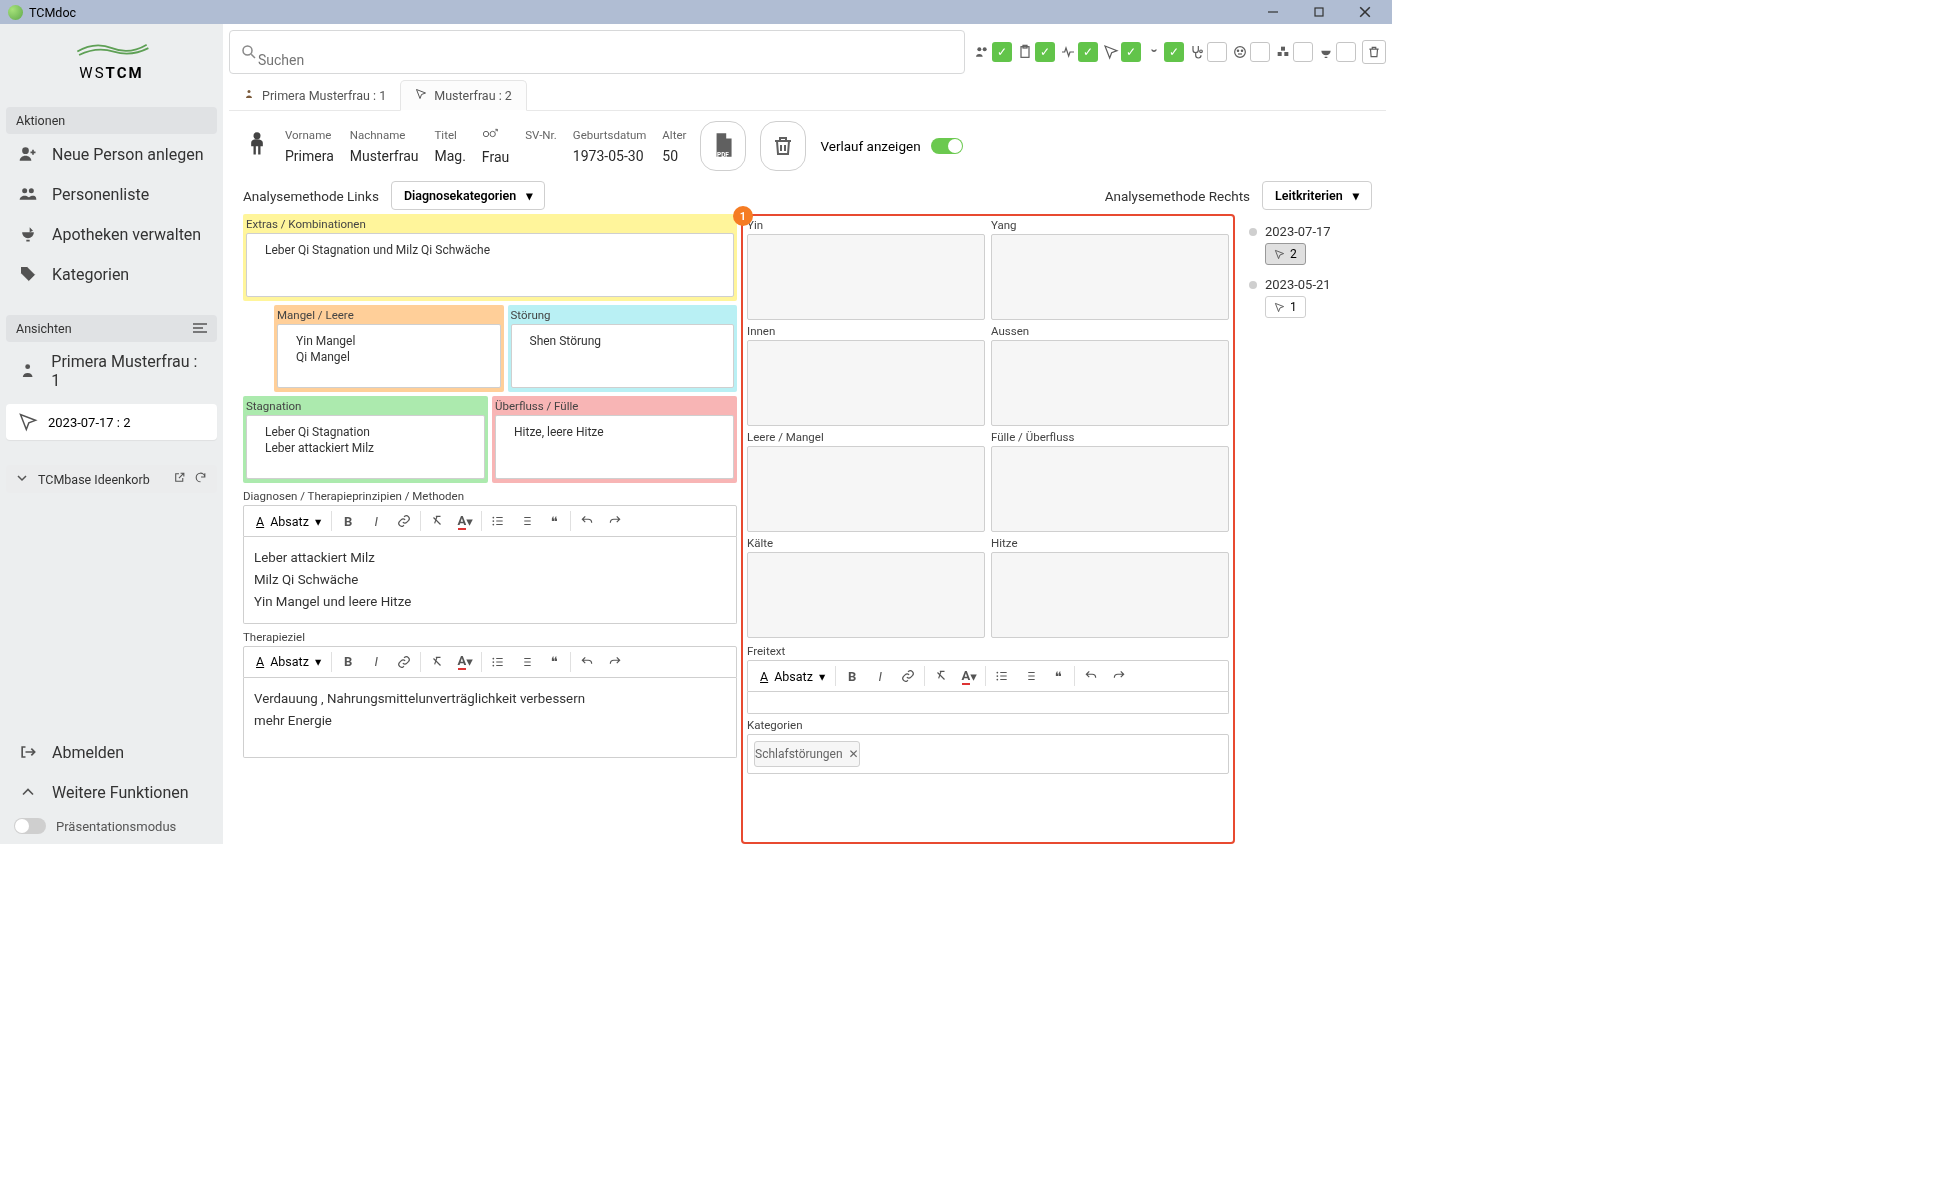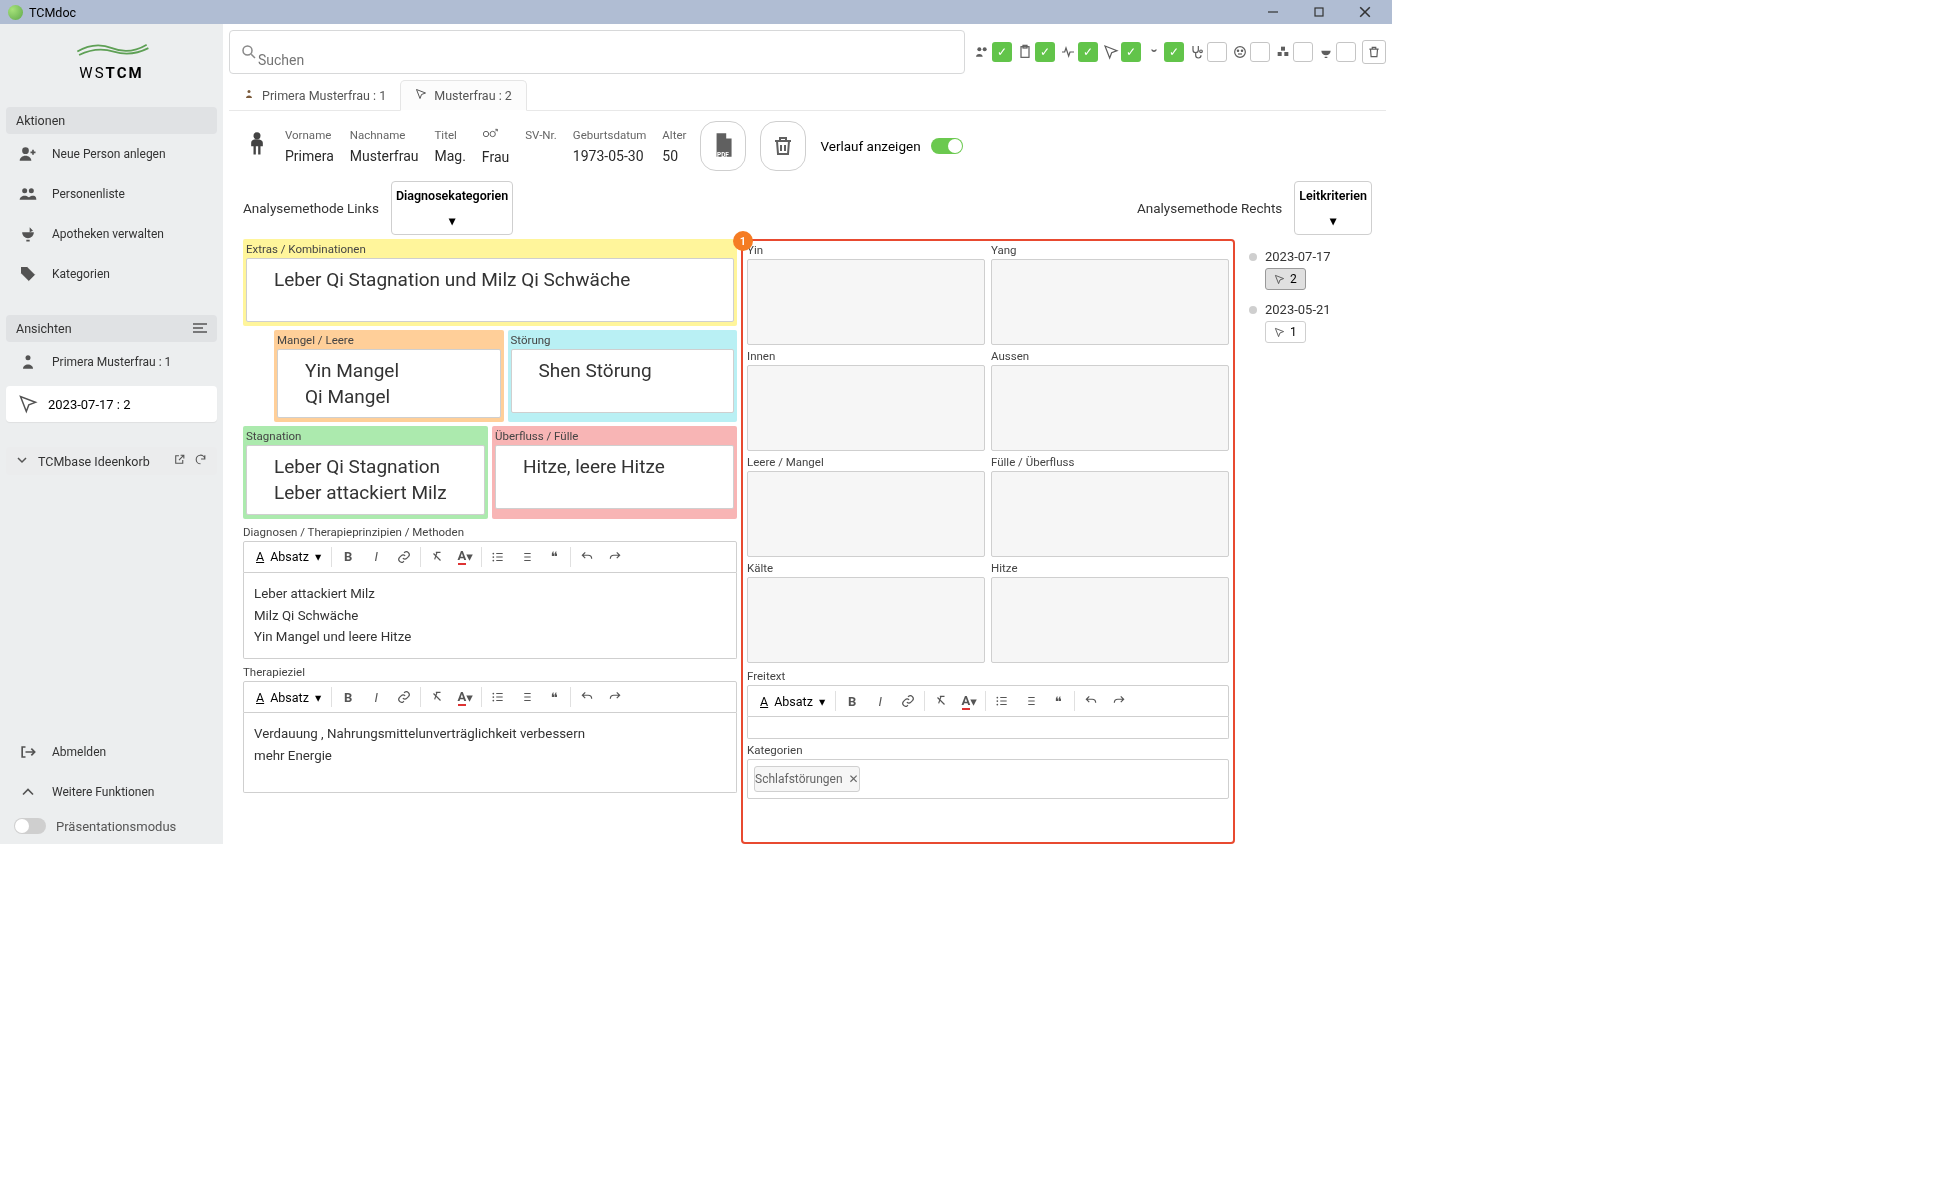--- a/index.html
+++ b/index.html
@@ -8,21 +8,21 @@
 .titlebar-icon { width: 15px; height: 15px; border-radius: 50%; background: radial-gradient(circle at 30% 30%, #a6e27a, #5fa84a); margin-right: 6px; }
 .win-controls { margin-left: auto; display: flex; gap: 8px; }
 .win-btn { width: 38px; height: 24px; display: flex; align-items: center; justify-content: center; font-size: 14px; }
 .app-body { display: flex; height: calc(100% - 27px); }
 .sidebar { width: 223px; background: #eceeef; display: flex; flex-direction: column; padding: 6px 6px 0 6px; }
 .logo { text-align: center; padding: 6px 0 4px; }
 .logo svg { width: 90px; height: 26px; }
 .logo-text { font-size: 15px; letter-spacing: 2px; font-weight: 400; margin-top: -2px; }
 .logo-text b { font-weight: 700; }
 .section-header { background: #e0e2e4; border-radius: 4px; padding: 6px 10px; font-size: 12.5px; color: #333; display: flex; justify-content: space-between; align-items: center; margin-top: 21px; }
-.sidebar-item { display: flex; align-items: center; gap: 14px; padding: 10px 12px; font-size: 12px; color: #333; border-radius: 4px; cursor: pointer; }
+.sidebar-item { display: flex; align-items: center; gap: 14px; padding: 10px 12px; font-size: 16px; color: #333; border-radius: 4px; cursor: pointer; }
 .sidebar-icon { width: 20px; height: 20px; display: flex; align-items: center; justify-content: center; color: #535353; }
 .sidebar-card { background: #fff; border-radius: 4px; margin: 4px 0; padding: 8px 12px; display: flex; align-items: center; gap: 10px; font-size: 13px; box-shadow: 0 1px 1px rgba(0,0,0,0.06); }
 .sidebar-spacer { flex: 1; }
 .sidebar-footer { padding-bottom: 4px; }
 .toggle-row { display: flex; align-items: center; gap: 10px; padding: 6px 8px; font-size: 13px; color: #555; }
 .switch { position: relative; width: 32px; height: 16px; background: #cfcfcf; border-radius: 9px; }
 .switch.on { background: #6bc94f; }
 .switch .knob { position: absolute; top: 1px; left: 1px; width: 14px; height: 14px; background: #fff; border-radius: 50%; }
 .switch.on .knob { left: auto; right: 1px; }
 
@@ -44,31 +44,31 @@
 
 .patient-row { display: flex; align-items: center; gap: 14px; padding: 10px 14px 6px; }
 .patient-fields { display: flex; gap: 16px; }
 .pf-col { font-size: 11.5px; color: #666; display: flex; flex-direction: column; gap: 6px; }
 .pf-col .val { font-size: 14px; color: #2a2a2a; }
 .big-btn { width: 46px; height: 50px; border: 1px solid #cfcfcf; border-radius: 16px; display: flex; align-items: center; justify-content: center; color: #606060; }
 .verlauf { display: flex; align-items: center; gap: 10px; font-size: 13.5px; }
 
 .analyse-row { display: flex; align-items: center; padding: 4px 14px; gap: 12px; }
 .analyse-label { font-size: 13.5px; color: #333; }
-.dropdown { border: 1px solid #cfcfcf; border-radius: 4px; padding: 6px 4px; font-size: 12.5px; font-weight: 600; display: flex; align-items: center; gap: 10px; cursor: pointer; flex-direction: column; }
+.dropdown { border: 1px solid #cfcfcf; border-radius: 4px; padding: 6px 12px; font-size: 12.5px; font-weight: 600; display: flex; align-items: center; gap: 10px; cursor: pointer; }
 
 .panels-wrap { display: flex; flex: 1; min-height: 0; padding: 0 6px 0 14px; gap: 4px; }
 .left-col { width: 494px; display: flex; flex-direction: column; gap: 4px; overflow: auto; }
 .right-col { width: 494px; display: flex; flex-direction: column; gap: 4px; border: 2px solid #e84a30; border-radius: 4px; padding: 2px 4px 6px 4px; position: relative; }
 .badge-circle { position: absolute; top: -10px; left: -10px; width: 20px; height: 20px; border-radius: 50%; background: #f57c23; color: #fff; font-size: 11px; display: flex; align-items: center; justify-content: center; font-weight: 600; }
 .timeline-col { width: 135px; padding: 6px 0 0 10px; }
 
 .box-group { border-radius: 2px; padding: 3px 3px 4px 3px; }
 .box-label { font-size: 11.5px; color: #444; padding-bottom: 2px; }
-.box-body { background: #fff; border: 1px solid #cfcfcf; border-radius: 2px; min-height: 64px; padding: 8px 27px; font-size: 19px; color: #333; line-height: 1.35; }
+.box-body { background: #fff; border: 1px solid #cfcfcf; border-radius: 2px; min-height: 64px; padding: 8px 18px; font-size: 12px; color: #333; line-height: 1.35; }
 .bg-yellow { background: #fff59b; }
 .bg-orange { background: #ffcf99; margin-left: 31px; }
 .bg-cyan { background: #b9f0f4; }
 .bg-green { background: #aceaae; }
 .bg-red { background: #f8b5b5; }
 .two-col { display: flex; gap: 4px; }
 .two-col > * { flex: 1; }
 
 .rte-section { display: flex; flex-direction: column; }
 .rte-head { font-size: 11.5px; color: #444; padding: 2px 0; }

